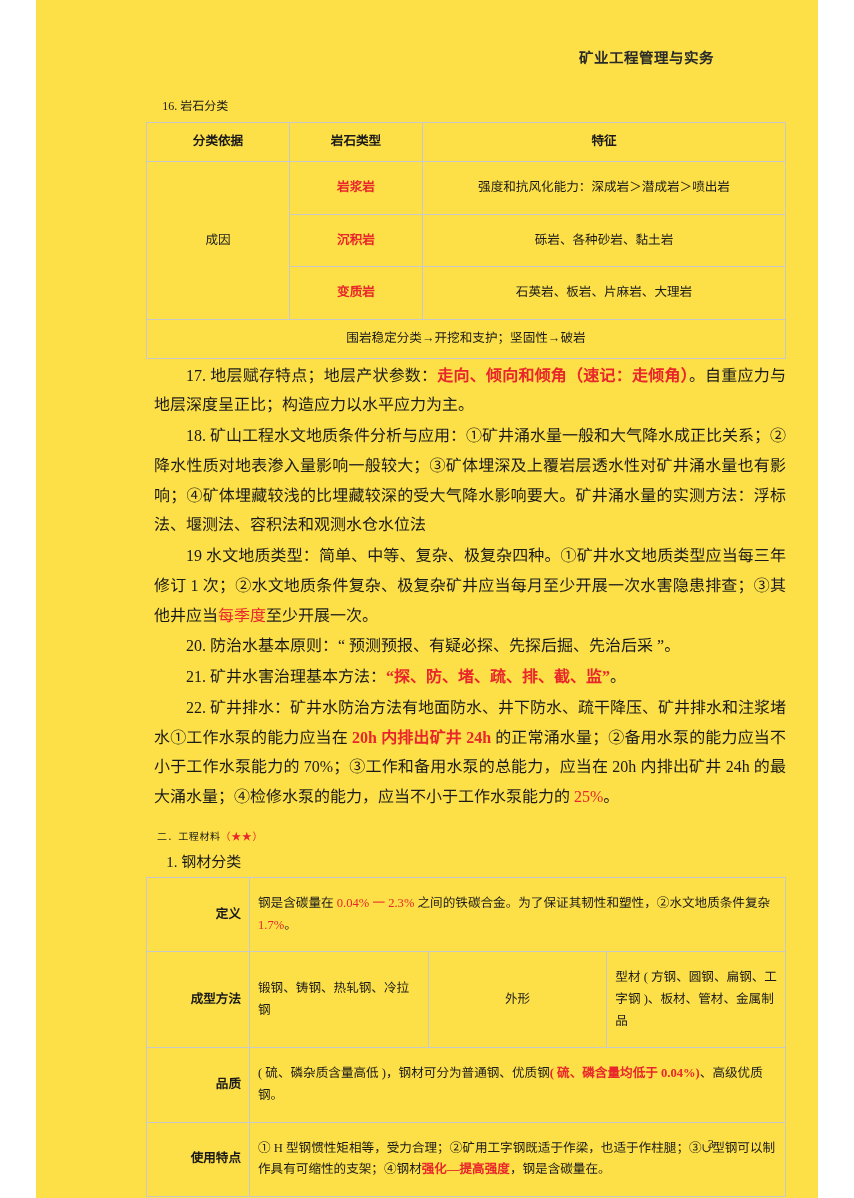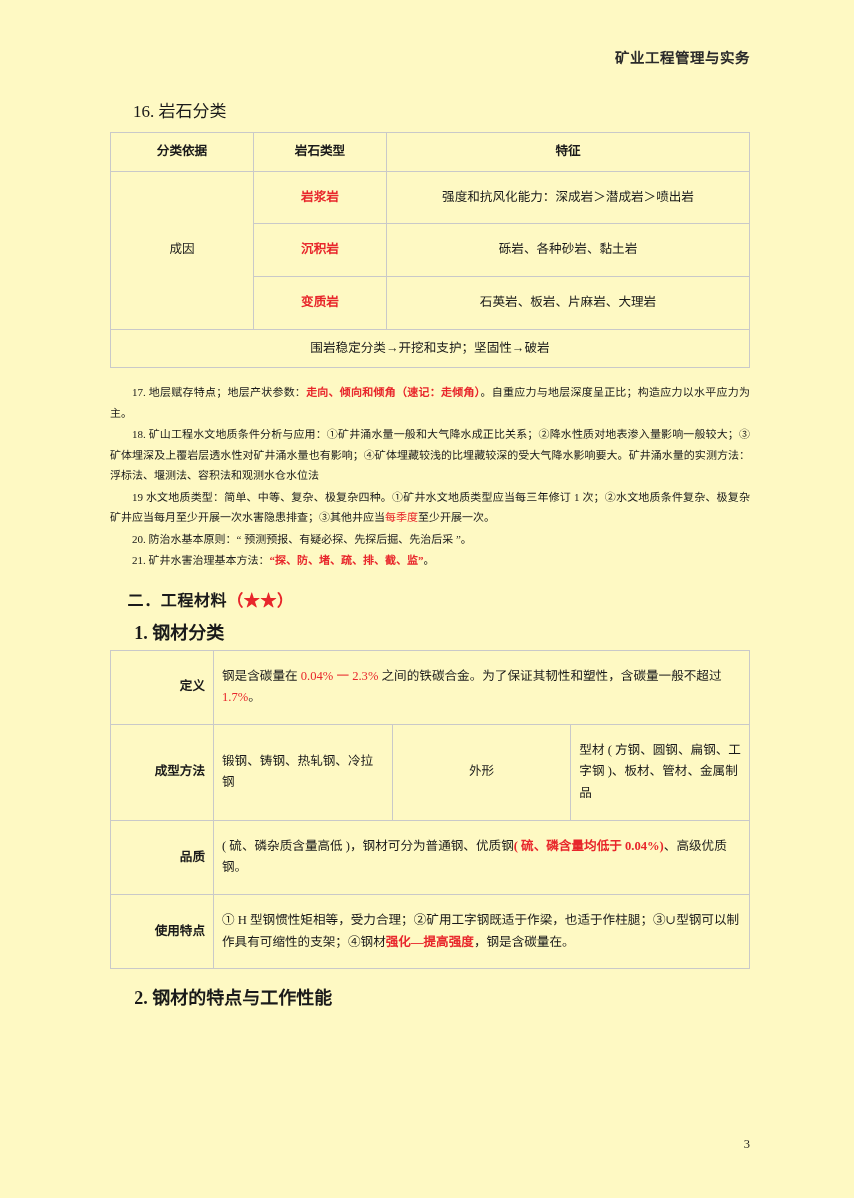--- a/index.html
+++ b/index.html
@@ -7,24 +7,24 @@
     margin: 0;
     padding: 0;
     background: #ffffff;
   }
   body {
     font-family: "Liberation Serif", "DejaVu Serif", serif;
     color: #1a1a1a;
   }
   .page {
     position: relative;
-    width: 854px;
+    width: 782px;
     height: 1198px;
     margin: 0 auto;
-    background: #fef9c3;
+    background: #fde047;
     box-sizing: border-box;
     overflow: hidden;
   }
   .header {
     position: absolute;
     top: 46px;
     right: 104px;
     font-size: 14.5px;
     font-weight: bold;
     letter-spacing: 0.5px;
@@ -32,60 +32,59 @@
   }
   .content {
     position: absolute;
     left: 110px;
     top: 92px;
     width: 640px;
   }
 
   
   .para {
-    font-size: 11px;
+    font-size: 16px;
     line-height: 1.86;
     text-align: justify;
     text-justify: inter-ideograph;
-    margin: 0 0 1px 0;
+    margin: 0 0 1px 8px;
     text-indent: 2em;
     color: #1a1a1a;
   }
   .minor {
-    font-size: 17px;
+    font-size: 12px;
     line-height: 1.95;
     margin: 3px 0 3px 0;
     text-indent: 1.35em;
   }
   .red { color: #e8262b; }
   .red-b { color: #e8262b; font-weight: bold; }
 
   
   .sec-head {
-    font-size: 16px;
-    font-weight: bold;
+    font-size: 10px;
+    font-weight: normal;
     margin: 16px 0 7px 0;
     text-indent: 1.1em;
     letter-spacing: 0.6px;
   }
   .sec-head .stars { color: #e8262b; }
   .sub-head {
-    font-size: 18px;
+    font-size: 15px;
     margin: 0 0 6px 0;
     text-indent: 1.35em;
-    font-weight: bold;
   }
 
   
   table {
     border-collapse: collapse;
     width: 640px;
     font-size: 12.6px;
     table-layout: fixed;
-    margin: 4px 0 14px 0;
+    margin: 4px 0 2px 0;
   }
   table td, table th {
     border: 1px solid #c9c9c9;
     padding: 15px 8px;
     vertical-align: middle;
     line-height: 1.72;
     font-weight: normal;
     color: #1a1a1a;
   }
   .t1 td { text-align: center; }
@@ -155,30 +154,31 @@
     <p class="para"><span>17. 地层赋存特点；地层产状参数：</span><span class="red-b">走向、倾向和倾角（速记：走倾角）</span><span>。自重应力与地层深度呈正比；构造应力以水平应力为主。</span></p>
 
     <p class="para">18. 矿山工程水文地质条件分析与应用：①矿井涌水量一般和大气降水成正比关系；②降水性质对地表渗入量影响一般较大；③矿体埋深及上覆岩层透水性对矿井涌水量也有影响；④矿体埋藏较浅的比埋藏较深的受大气降水影响要大。矿井涌水量的实测方法：浮标法、堰测法、容积法和观测水仓水位法</p>
 
     <p class="para"><span>19 水文地质类型：简单、中等、复杂、极复杂四种。①矿井水文地质类型应当每三年修订 1 次；②水文地质条件复杂、极复杂矿井应当每月至少开展一次水害隐患排查；③其他井应当</span><span class="red">每季度</span><span>至少开展一次。</span></p>
 
     <p class="para">20. 防治水基本原则：“ 预测预报、有疑必探、先探后掘、先治后采 ”。</p>
 
     <p class="para"><span>21. 矿井水害治理基本方法：</span><span class="red-b">“探、防、堵、疏、排、截、监”</span><span>。</span></p>
 
+    <p class="para"><span>22. 矿井排水：矿井水防治方法有地面防水、井下防水、疏干降压、矿井排水和注浆堵水①工作水泵的能力应当在 </span><span class="red-b">20h 内排出矿井 24h</span><span> 的正常涌水量；②备用水泵的能力应当不小于工作水泵能力的 70%；③工作和备用水泵的总能力，应当在 20h 内排出矿井 24h 的最大涌水量；④检修水泵的能力，应当不小于工作水泵能力的 </span><span class="red">25%</span><span>。</span></p>
 
     <div class="sec-head"><span>二．工程材料</span><span class="stars">（★★）</span></div>
 
     <div class="sub-head">1. 钢材分类</div>
 
     <table class="t2">
       <tbody>
           <tr>
         <td class="lbl">定义</td>
-        <td class="val" colspan="3"><span>钢是含碳量在 </span><span class="red">0.04% 一 2.3%</span><span> 之间的铁碳合金。为了保证其韧性和塑性，含碳量一般不超过 </span><span class="red">1.7%</span><span>。</span></td>
+        <td class="val" colspan="3"><span>钢是含碳量在 </span><span class="red">0.04% 一 2.3%</span><span> 之间的铁碳合金。为了保证其韧性和塑性，②水文地质条件复杂 </span><span class="red">1.7%</span><span>。</span></td>
       </tr>
       <tr class="tall" style="height:92px">
         <td class="lbl">成型方法</td>
         <td class="val">锻钢、铸钢、热轧钢、冷拉钢</td>
         <td class="lbl2">外形</td>
         <td class="val">型材 ( 方钢、圆钢、扁钢、工字钢 )、板材、管材、金属制品</td>
       </tr>
       <tr>
         <td class="lbl">品质</td>
         <td class="val" colspan="3"><span>( 硫、磷杂质含量高低 )，钢材可分为普通钢、优质钢</span><span class="red-b">( 硫、磷含量均低于 0.04%)</span><span>、高级优质钢。</span></td>

